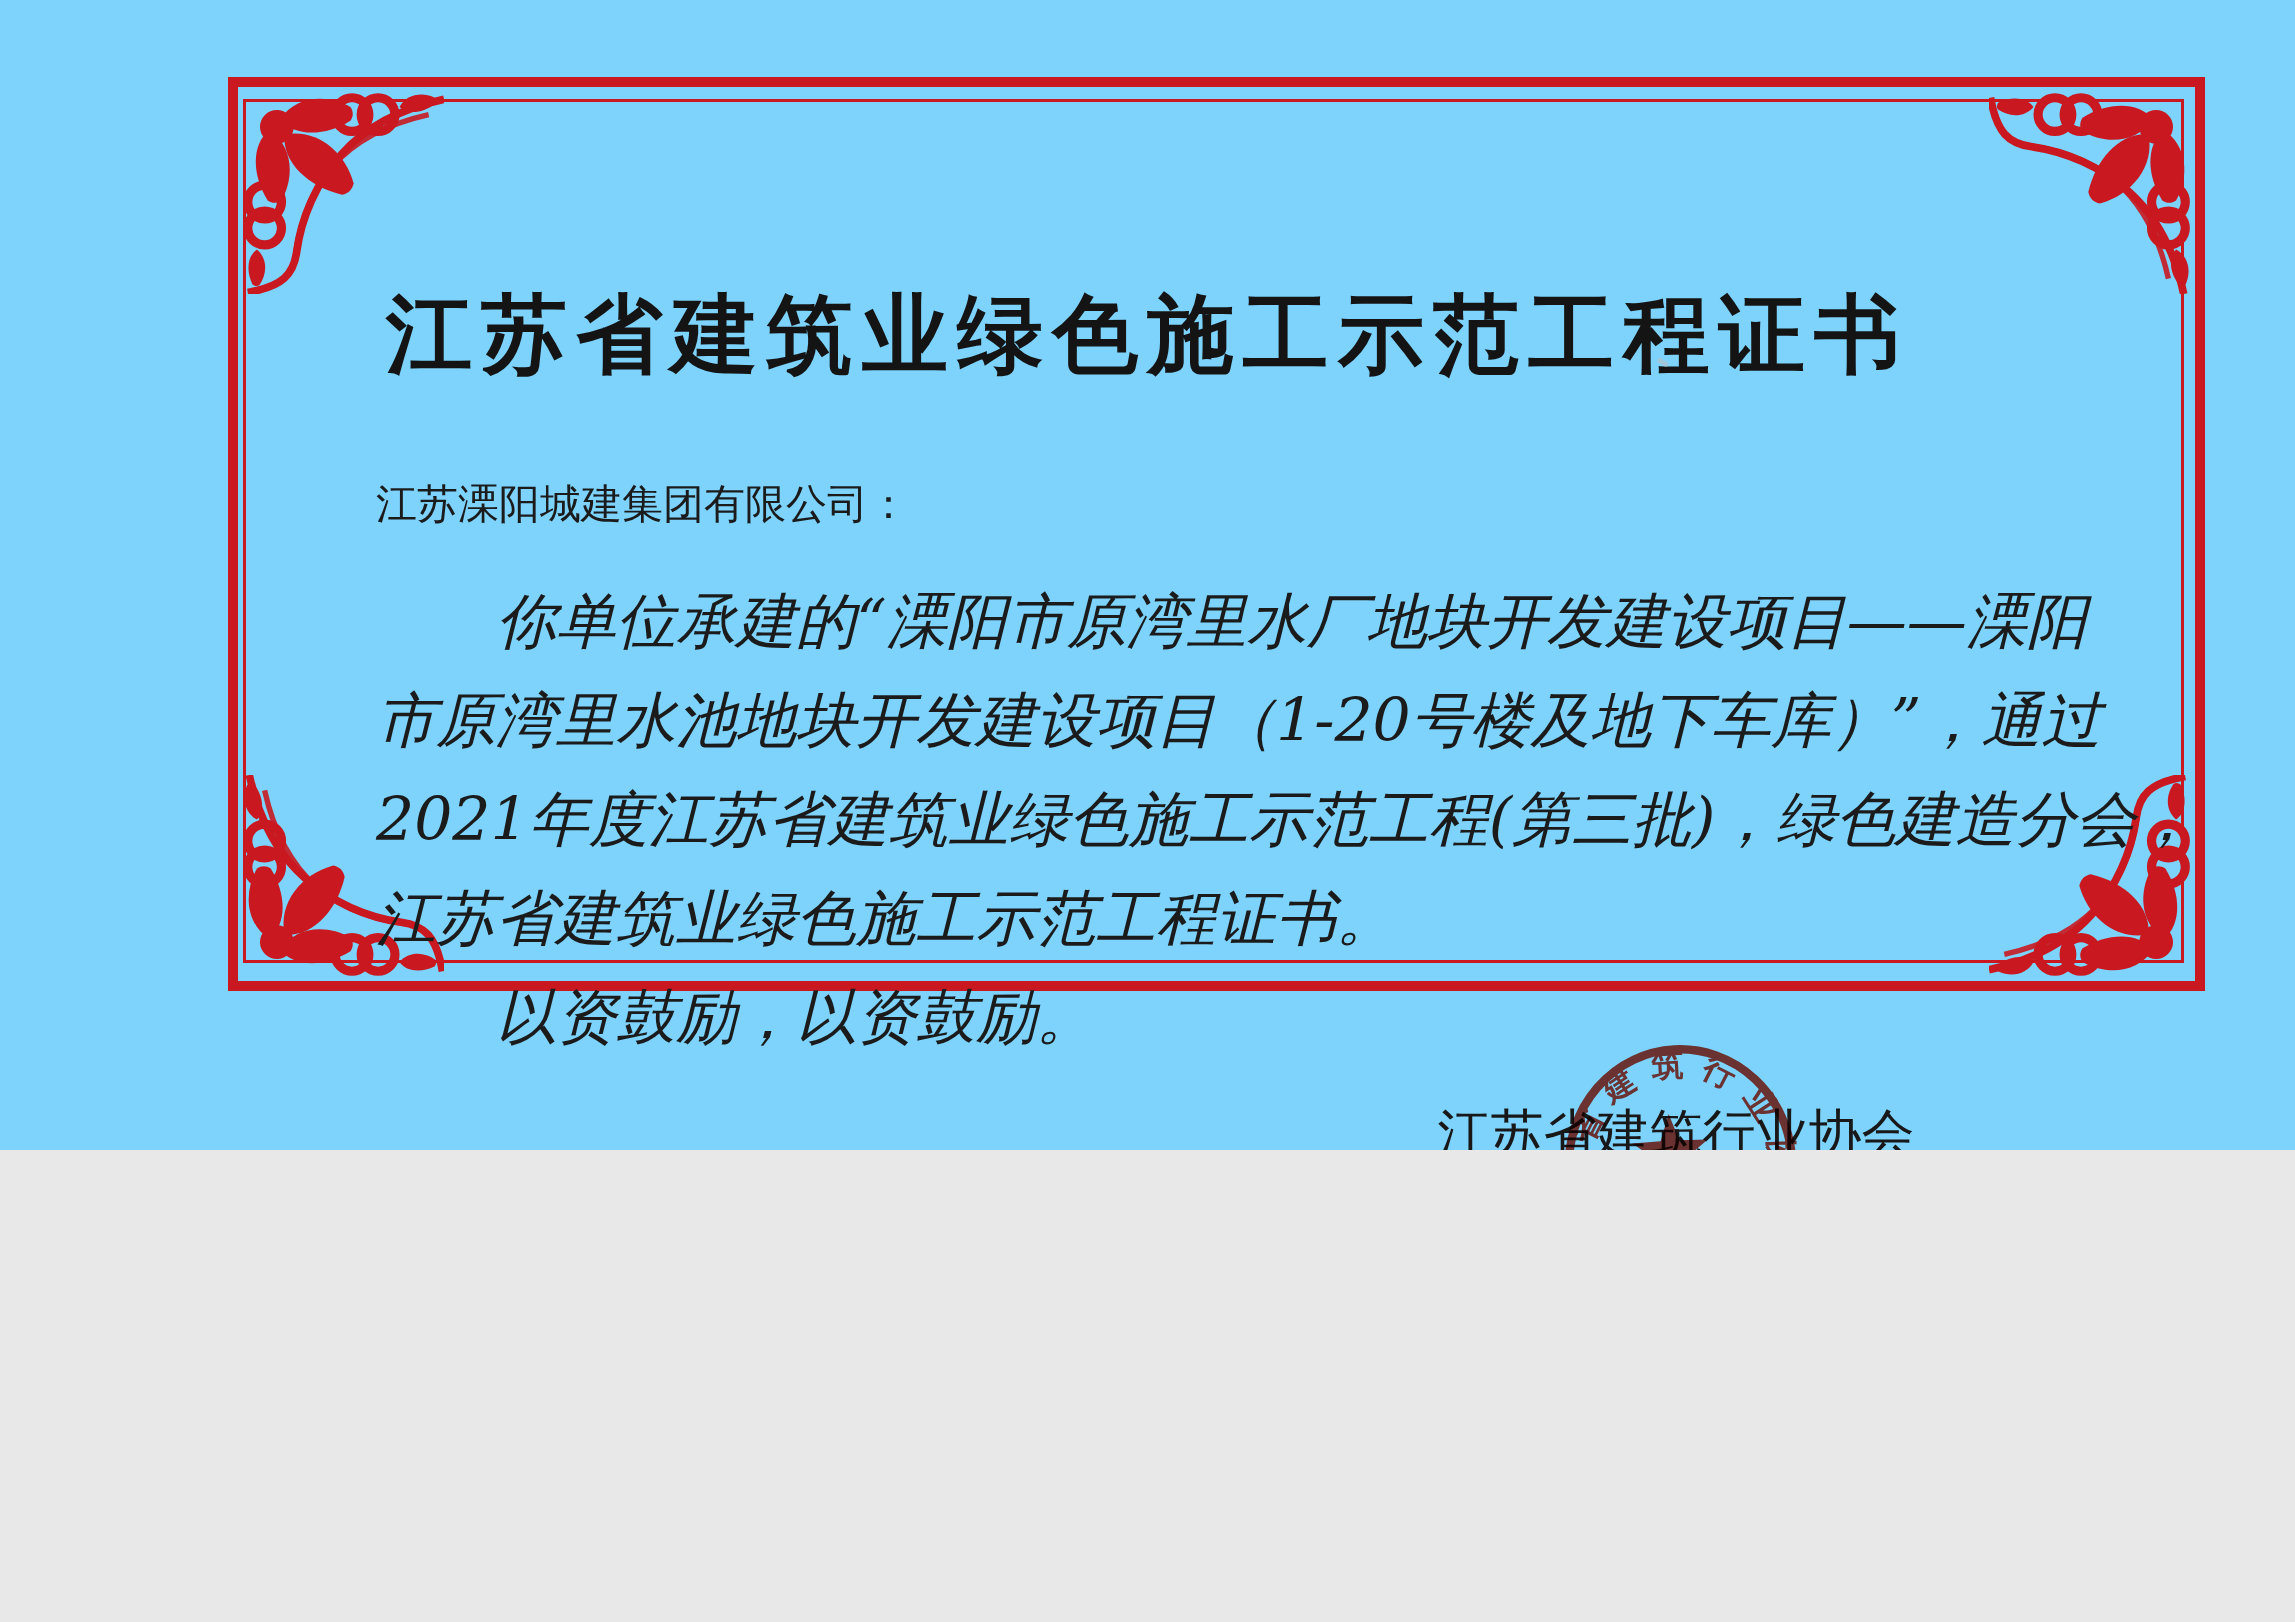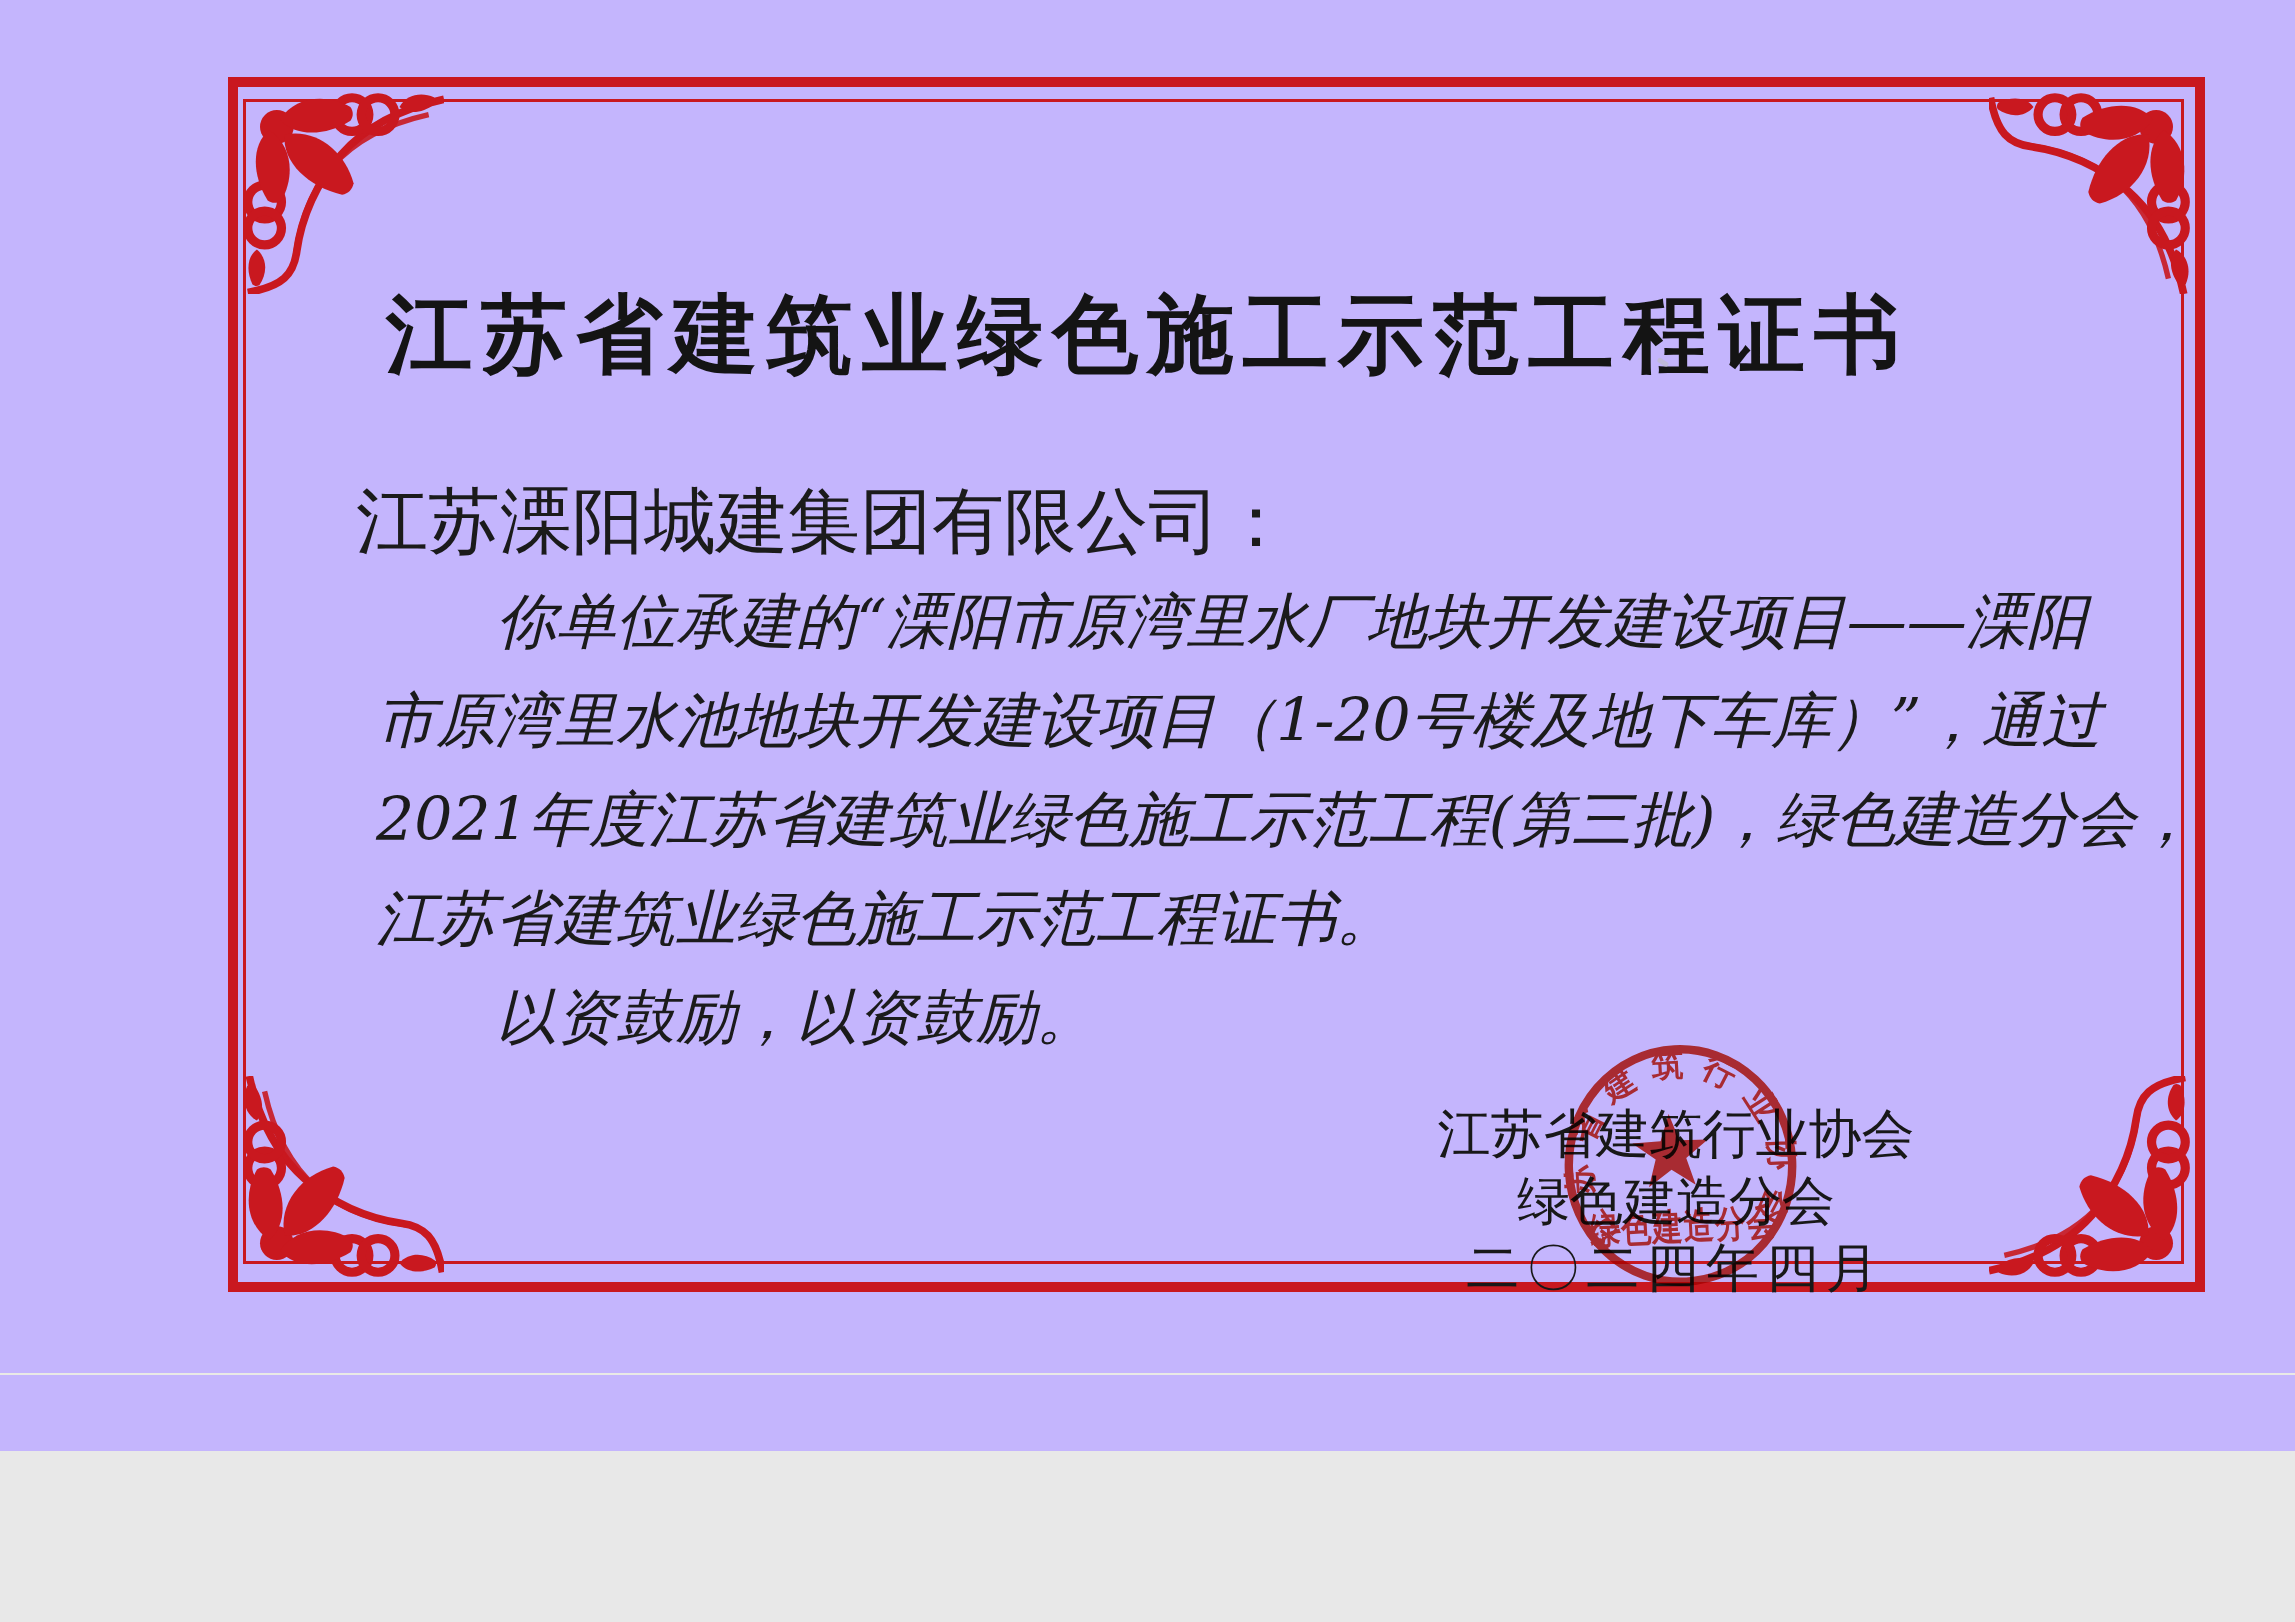--- a/index.html
+++ b/index.html
@@ -1,19 +1,19 @@
 <!DOCTYPE html>
 <html style="font-size:12.2px"><head>
 <meta charset="utf-8">
 <style>
   html,body{margin:0;padding:0;background:#e8e8e8;}
   .page{
     position:relative;
-    width:2295px;height:1451px;
-    background:#c4b5fd;
+    width:2295px;height:1150px;
+    background:#7dd3fc;
     overflow:hidden;
     font-family:"DejaVu Serif","Liberation Serif",serif;
     color:#1d1d1d;
   }
   
   .frame-outer{
     position:absolute;left:228px;top:77px;right:90px;bottom:159px;
     border:10.7px solid #c9181f;
   }
   .frame-inner{
@@ -29,22 +29,22 @@
   .corner.br{right:99px;bottom:168px;transform:rotate(180deg);}
   .corner.bl{left:237px;bottom:168px;transform:rotate(270deg);}
   
   .title{
     position:absolute;left:0;right:0;top:277px;
     margin:0;text-align:center;
     font-size:86px;font-weight:900;letter-spacing:9.2px;
     color:#141414;
   }
   .salutation{
-    position:absolute;left:356px;top:482px;
-    font-size:72px;line-height:1.1;
+    position:absolute;left:376px;top:482px;
+    font-size:41px;line-height:1.1;
     color:#1b1b1b;
   }
   .body-text{
     position:absolute;left:376px;top:572px;width:1768px;
     font-size:60px;color:#1b1b1b;
   }
   .body-line{line-height:99px;white-space:nowrap;font-style:italic;}
   .body-line.indent{text-indent:2em;}
   .signature{
     position:absolute;left:1408px;top:1100px;width:536px;

